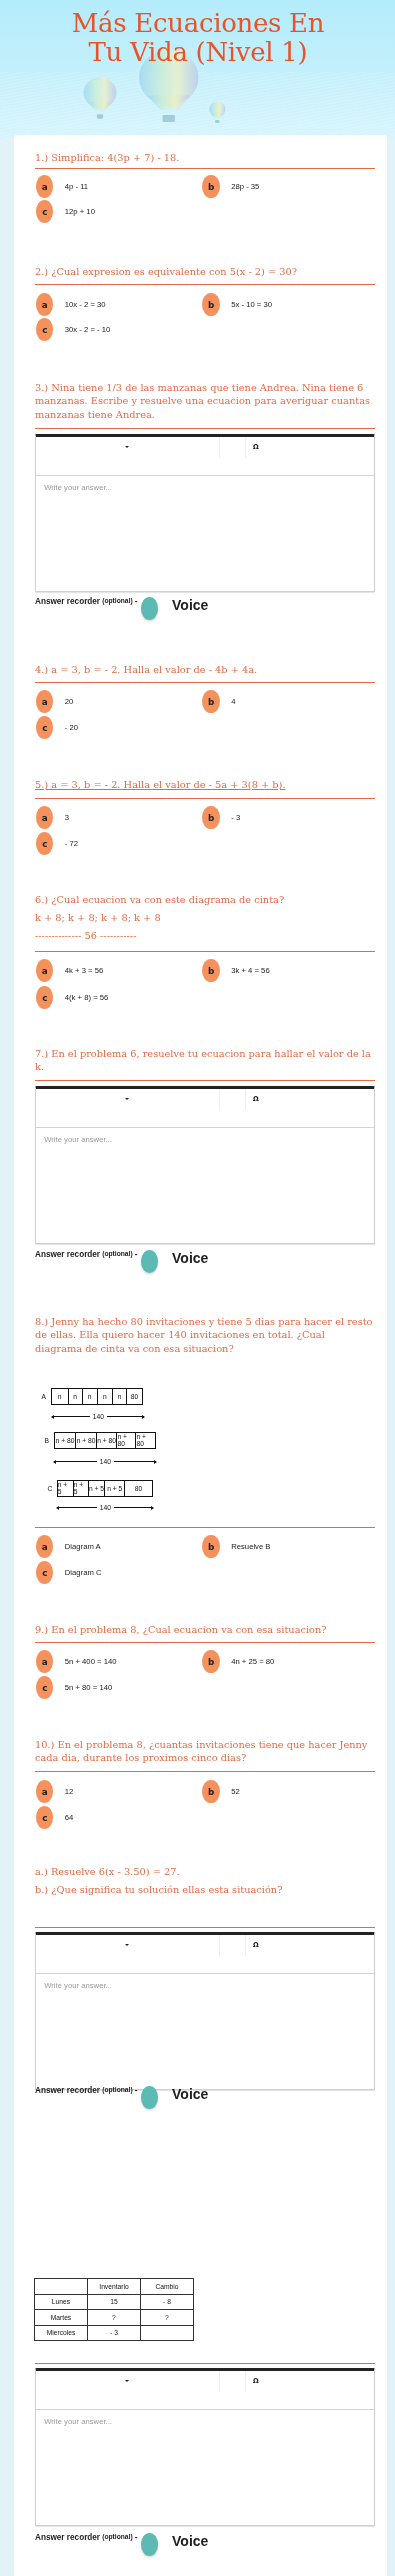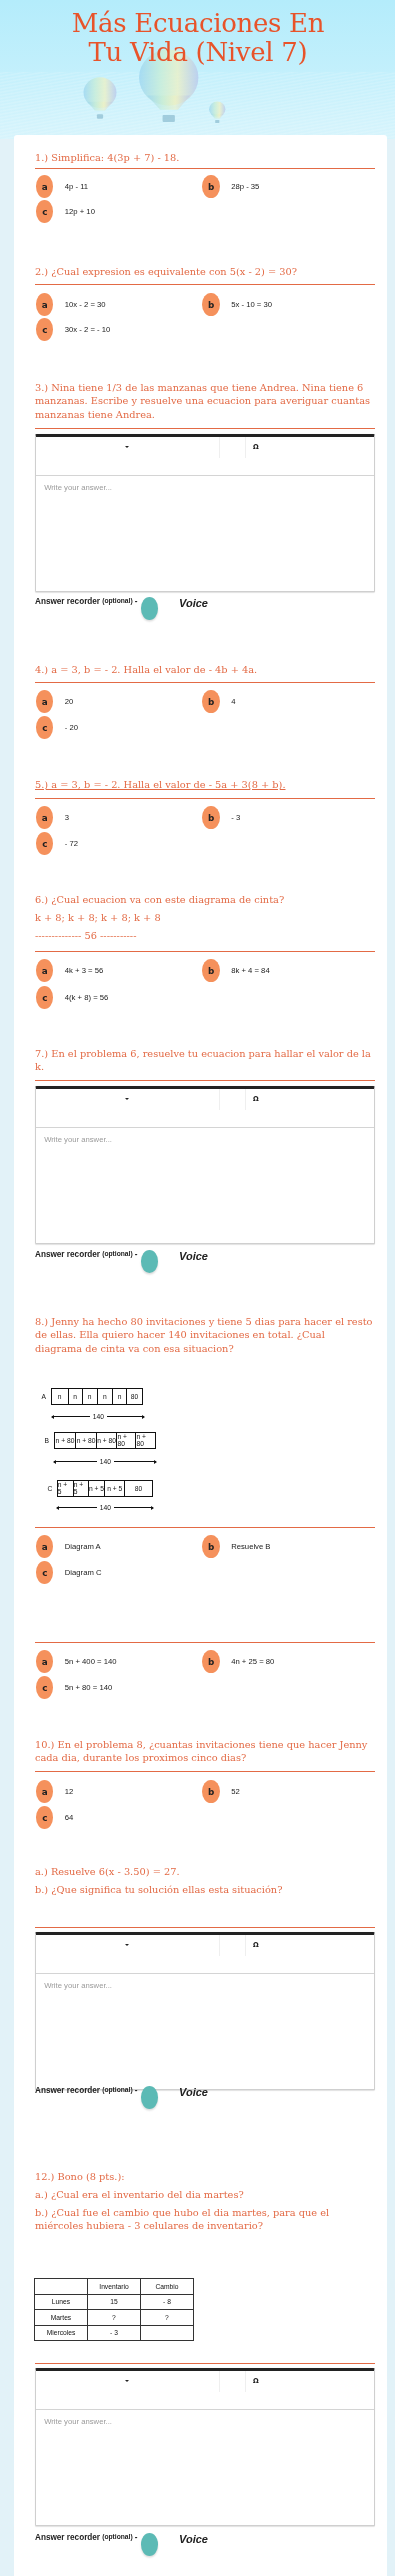--- a/index.html
+++ b/index.html
@@ -72,21 +72,21 @@
   }
   .answer-area::placeholder { color: #9b9b9b; }
   .recorder { position: absolute; left: 20.6px; height: 24px; display: flex; }
   .rec-label { font-weight: bold; font-size: 8.2px; color: #222; font-family: "Liberation Sans", sans-serif; }
   .rec-opt { font-weight: bold; font-size: 6.7px; color: #222; margin-left: 2.1px; }
   .rec-dash { font-weight: bold; font-size: 8.2px; color: #222; margin-left: 2.1px; }
   .rec-btn {
     width: 17.5px; height: 23px; border-radius: 50%; background: #5cbab5;
     margin-left: 3.1px; box-shadow: 0 1.5px 2.1px rgba(0,0,0,0.15); cursor: pointer;
   }
-  .rec-voice { font-weight: bold; font-size: 11px; color: #222; margin-left: 21px; font-style: italic; }
+  .rec-voice { font-weight: bold; font-size: 14px; color: #222; margin-left: 14px; }
   .tape-wrap { position: absolute; font-family: "Liberation Sans", sans-serif; }
   .tape-row { position: absolute; display: flex; align-items: center; }
   .tape-letter { width: 9.3px; font-size: 6.7px; color: #111; }
   .tape { display: flex; border: 0.8px solid #111; height: 16.5px; }
   .tape div { border-right: 0.8px solid #111; display: flex; align-items: center; justify-content: center; font-size: 6.7px; color: #111; }
   .tape div:last-child { border-right: none; }
   .tape-total { position: absolute; height: 7.2px; display: flex; align-items: center; font-size: 6.7px; color: #111; }
   .tape-total .line { flex: 1; height: 0.8px; background: #111; position: relative; }
   .tape-total .line.l::before { content: ""; position: absolute; left: -1px; top: -1.5px; border-right: 3.1px solid #111; border-top: 2.1px solid transparent; border-bottom: 2.1px solid transparent; }
   .tape-total .line.r::after { content: ""; position: absolute; right: -1px; top: -1.5px; border-left: 3.1px solid #111; border-top: 2.1px solid transparent; border-bottom: 2.1px solid transparent; }
@@ -115,21 +115,21 @@
   <svg class="balloon" style="left:82px;top:77px" width="36" height="44" viewBox="0 0 70 85">
     <ellipse cx="35" cy="30" rx="32" ry="30" fill="url(#bg1)" opacity="0.75"></ellipse>
     <path d="M10 48 L25 65 L45 65 L60 48 Z" fill="url(#bg1)" opacity="0.6"></path>
     <rect x="29" y="72" width="12" height="9" rx="2" fill="#7fb3c8" opacity="0.6"></rect>
   </svg>
   <svg class="balloon" style="left:208px;top:101px" width="18.5" height="23" viewBox="0 0 36 45">
     <ellipse cx="18" cy="16" rx="16" ry="15" fill="url(#bg1)" opacity="0.75"></ellipse>
     <path d="M5 25 L13 34 L23 34 L31 25 Z" fill="url(#bg1)" opacity="0.6"></path>
     <rect x="14" y="37" width="8" height="6" rx="1" fill="#7fb3c8" opacity="0.6"></rect>
   </svg>
-  <div class="title" style="padding:0 67px;">Más Ecuaciones En Tu Vida (Nivel 7)</div>
+  <div class="title" style="padding:0 67px;">Más Ecuaciones En Tu Vida (Nivel 1)</div>
 </div>
 
 <div class="card">
 
   <div class="q qtext" style="top:15.5px;">
     <p>1.) Simplifica:  4(3p + 7) - 18.</p>
   </div>
   <div class="rule" style="top:33px;"></div>
   <div class="opt" style="left:21.6px;top:40px;">
       <div class="bubble">a</div>
@@ -223,21 +223,21 @@
     <p>k + 8;  k + 8;  k + 8;  k + 8</p>
     <p>-------------- 56 -----------</p>
   </div>
   <div class="rule" style="top:816px;"></div>
   <div class="opt" style="left:21.6px;top:824px;">
       <div class="bubble">a</div>
       <span class="opt-label">4k + 3 = 56</span>
     </div>
   <div class="opt" style="left:188px;top:824px;">
       <div class="bubble">b</div>
-      <span class="opt-label">8k + 4 = 84</span>
+      <span class="opt-label">3k + 4 = 56</span>
     </div>
   <div class="opt" style="left:21.6px;top:851px;">
       <div class="bubble">c</div>
       <span class="opt-label">4(k + 8) = 56</span>
     </div>
 
   <div class="q qtext" style="top:912px;">
     <p>7.)  En el problema 6, resuelve tu ecuacion para hallar el valor de la k.</p>
   </div>
   <div class="rule" style="top:945px;"></div>
@@ -321,20 +321,23 @@
     </div>
   <div class="opt" style="left:188px;top:1400px;">
       <div class="bubble">b</div>
       <span class="opt-label">Resuelve B</span>
     </div>
   <div class="opt" style="left:21.6px;top:1426px;">
       <div class="bubble">c</div>
       <span class="opt-label">Diagram C</span>
     </div>
 
+  <div class="q qtext" style="top:1488px;">
+    <p>9.)  En el problema 8, ¿Cual ecuacion va con esa situacion?</p>
+  </div>
   <div class="rule" style="top:1507px;"></div>
   <div class="opt" style="left:21.6px;top:1515px;">
       <div class="bubble">a</div>
       <span class="opt-label">5n + 400 = 140</span>
     </div>
   <div class="opt" style="left:188px;top:1515px;">
       <div class="bubble">b</div>
       <span class="opt-label">4n + 25 = 80</span>
     </div>
   <div class="opt" style="left:21.6px;top:1541px;">
@@ -376,25 +379,20 @@
     <textarea class="answer-area" placeholder="Write your answer..." style=""></textarea>
   </div>
   <div class="recorder" style="top:1951px;">
     <span class="rec-label">Answer recorder</span>
     <span class="rec-opt">(optional)</span>
     <span class="rec-dash">-</span>
     <div class="rec-btn"></div>
     <span class="rec-voice">Voice</span>
   </div>
 
-  <div class="q qtext" style="top:2035px;">
-    <p>12.)  Bono (8 pts.):</p>
-    <p>a.) ¿Cual era el inventario del dia martes?</p>
-    <p>b.) ¿Cual fue el cambio que hubo el dia martes, para que el miércoles hubiera - 3 celulares de inventario?</p>
-  </div>
   <table class="inv" style="left:19.6px;top:2143px;">
     <tbody>
         <tr>
       <td></td>
       <td>Inventario</td>
       <td>Cambio</td>
     </tr>
     <tr>
       <td>Lunes</td>
       <td>15</td>

